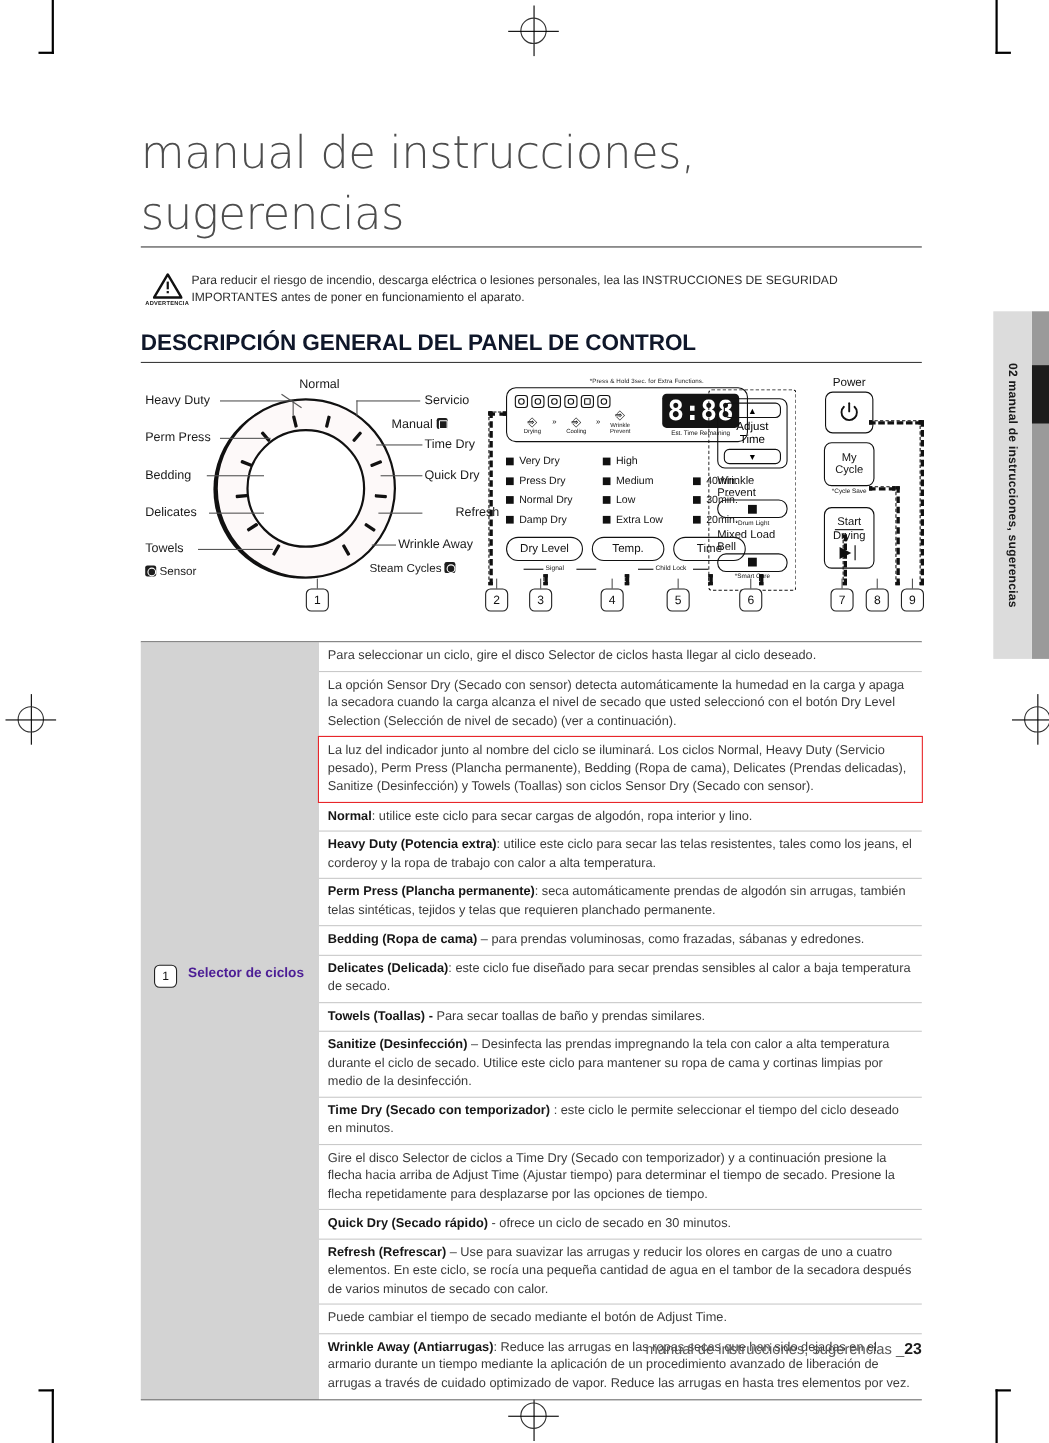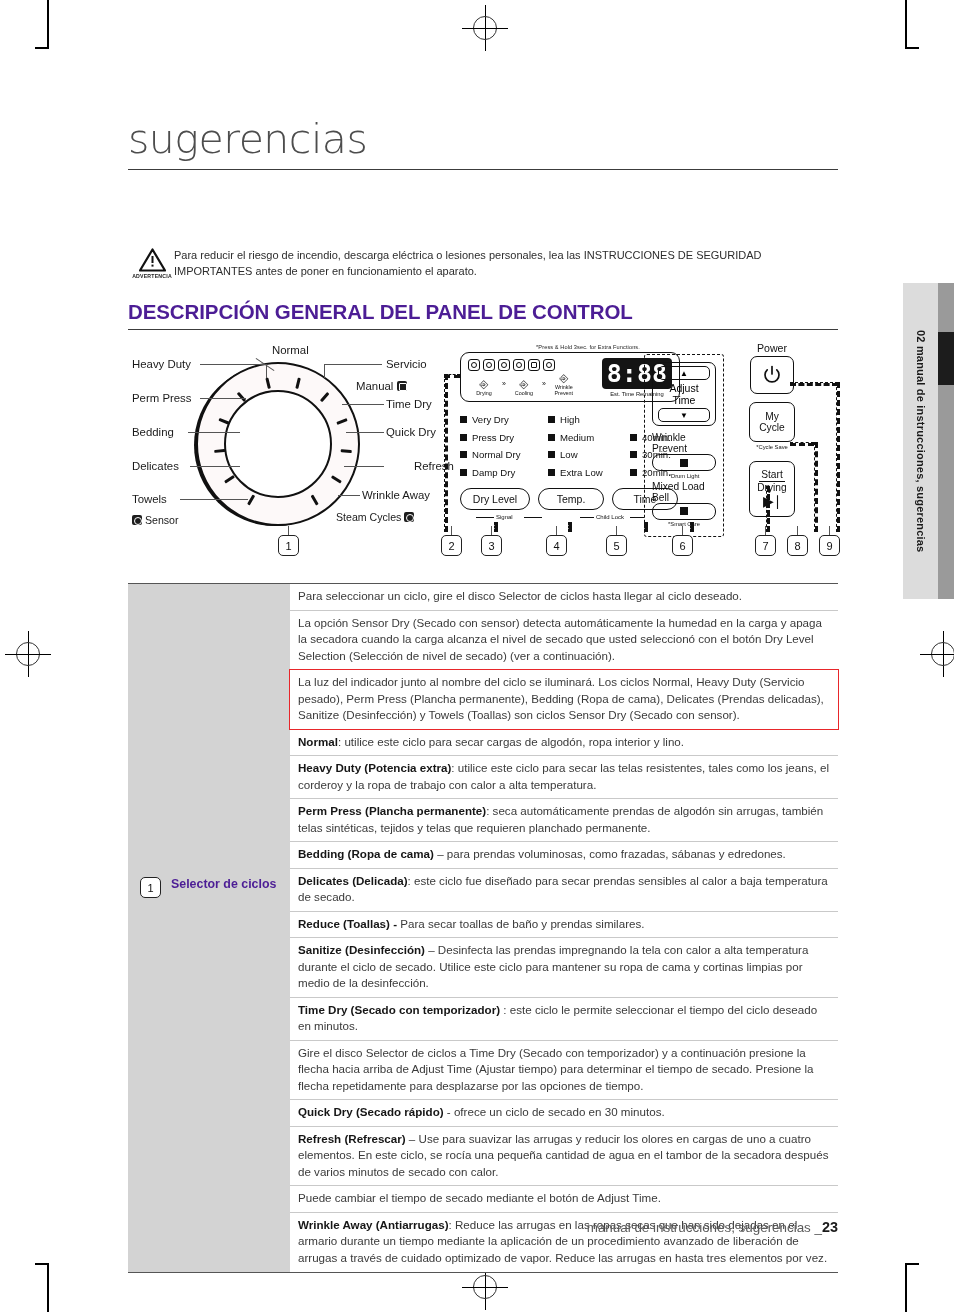--- a/index.html
+++ b/index.html
@@ -38,21 +38,21 @@
   .title-rule { border-bottom: 1.6px solid #3c3c3c; margin-top: 2px; }
 
   .warning-row { position: absolute; left: 130px; top: 246px; width: 706px; display: flex; align-items: flex-start; }
   .warn-icon { width: 44px; flex: 0 0 44px; text-align:center; padding-top: 2px; }
   .warn-tri { position: relative; width: 27px; height: 24px; margin: 0 auto; }
   .warn-tri svg { display:block; }
   .warn-cap { font-family:"Liberation Sans", sans-serif; font-size: 5.2px; font-weight:700; color:#1a1a1a; letter-spacing:.2px; margin-top: 1px; }
   .warn-text { font-size: 11px; color: #2d2d2d; line-height: 1.48; padding-top: 1px; }
 
   .sec-head { position: absolute; left: 128px; top: 300px; width: 710px; }
-  .sec-head h2 { font-size: 20.5px; font-weight: 700; color: #4c1d95; letter-spacing: -0.1px; }
+  .sec-head h2 { font-size: 20.5px; font-weight: 700; color: #0f172a; letter-spacing: -0.1px; }
   .sec-rule { border-bottom: 1.6px solid #3c3c3c; margin-top: 5px; }
 
   
   .side-tab {
     position: absolute; right: 16px; top: 283px; width: 35px; height: 316px;
     background: #dcdcdc; border-radius: 0 0 0 0;
   }
   .side-tab-inner {
     position:absolute; inset:0; display:flex; align-items:center; justify-content:center;
   }
@@ -185,20 +185,21 @@
       <div class="circ"></div>
     </div>
   <div class="reg reg-left">
       <div class="circ"></div>
     </div>
   <div class="reg reg-right">
       <div class="circ"></div>
     </div>
 
   <div class="title-block">
+    <div class="doc-title">manual de instrucciones,</div>
     <div class="doc-title">sugerencias</div>
     <div class="title-rule"></div>
   </div>
 
   <div class="warning-row">
     <div class="warn-icon">
       <div class="warn-tri">
         <svg width="27" height="24" viewBox="0 0 27 24">
           <path d="M13.5 1.5 L26 22.5 L1 22.5 Z" fill="none" stroke="#111" stroke-width="2.2" stroke-linejoin="round"></path>
           <rect x="12.5" y="8" width="2" height="7" fill="#111"></rect>
@@ -520,21 +521,21 @@
         <div class="row">
           <p><b>Perm Press (Plancha permanente)</b>: seca automáticamente prendas de algodón sin arrugas, también telas sintéticas, tejidos y telas que requieren planchado permanente.</p>
         </div>
         <div class="row">
           <p><b>Bedding (Ropa de cama)</b> – para prendas voluminosas, como frazadas, sábanas y edredones.</p>
         </div>
         <div class="row">
           <p><b>Delicates (Delicada)</b>: este ciclo fue diseñado para secar prendas sensibles al calor a baja temperatura de secado.</p>
         </div>
         <div class="row">
-          <p><b>Reduce (Toallas) -</b> Para secar toallas de baño y prendas similares.</p>
+          <p><b>Towels (Toallas) -</b> Para secar toallas de baño y prendas similares.</p>
         </div>
         <div class="row">
           <p><b>Sanitize (Desinfección)</b> – Desinfecta las prendas impregnando la tela con calor a alta temperatura durante el ciclo de secado. Utilice este ciclo para mantener su ropa de cama y cortinas limpias por medio de la desinfección.</p>
         </div>
         <div class="row">
           <p><b>Time Dry (Secado con temporizador)</b> : este ciclo le permite seleccionar el tiempo del ciclo deseado en minutos.</p>
         </div>
         <div class="row">
           <p>Gire el disco Selector de ciclos a Time Dry (Secado con temporizador) y a continuación presione la flecha hacia arriba de Adjust Time (Ajustar tiempo) para determinar el tiempo de secado. Presione la flecha repetidamente para desplazarse por las opciones de tiempo.</p>
         </div>

